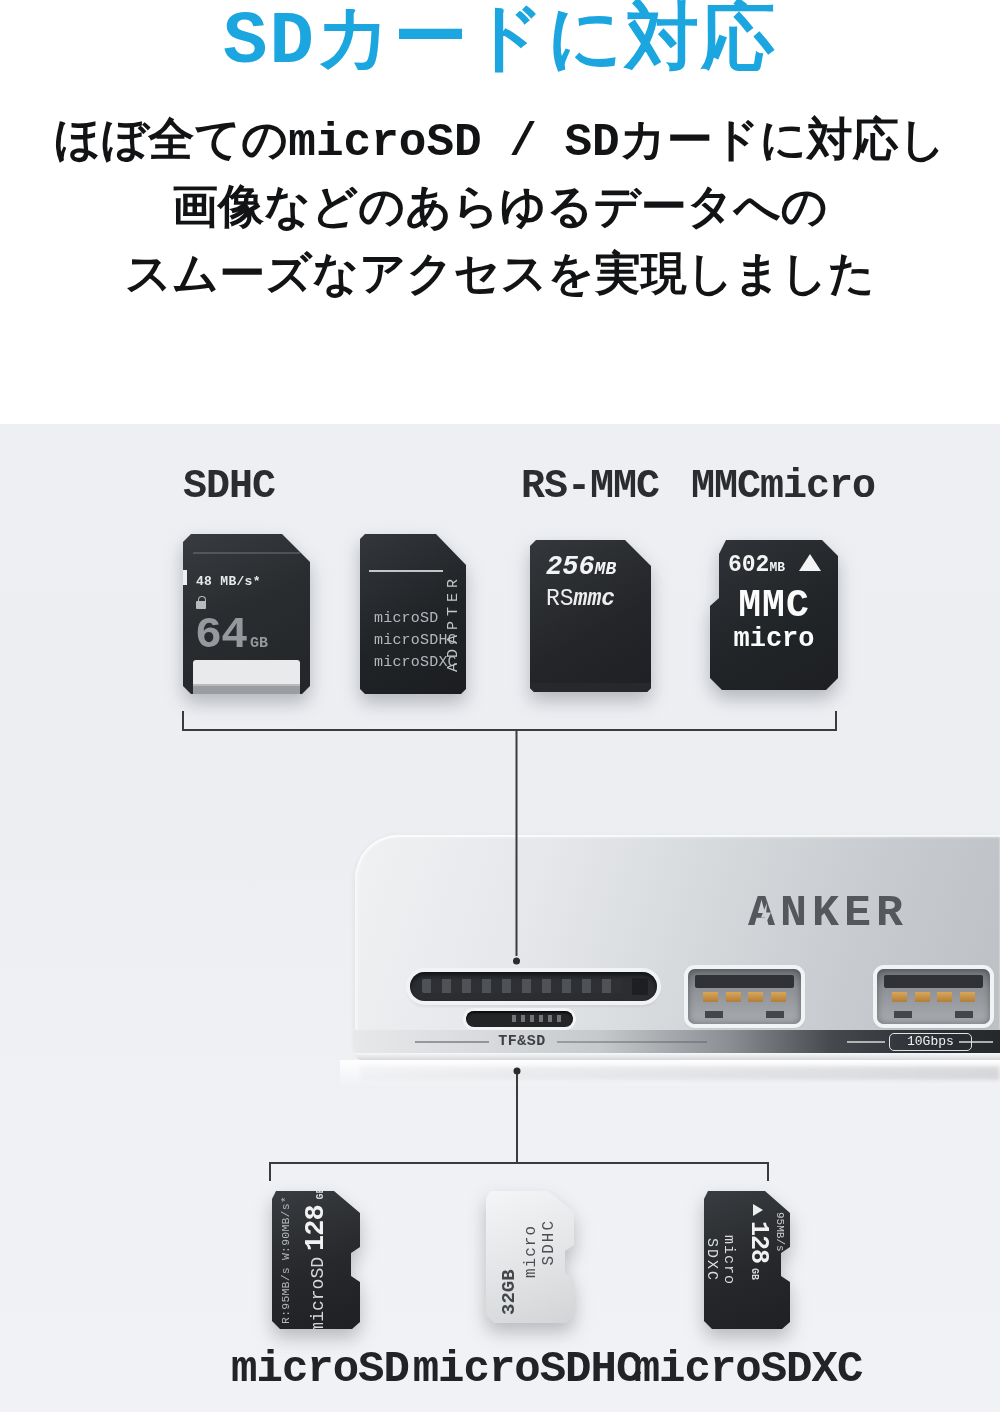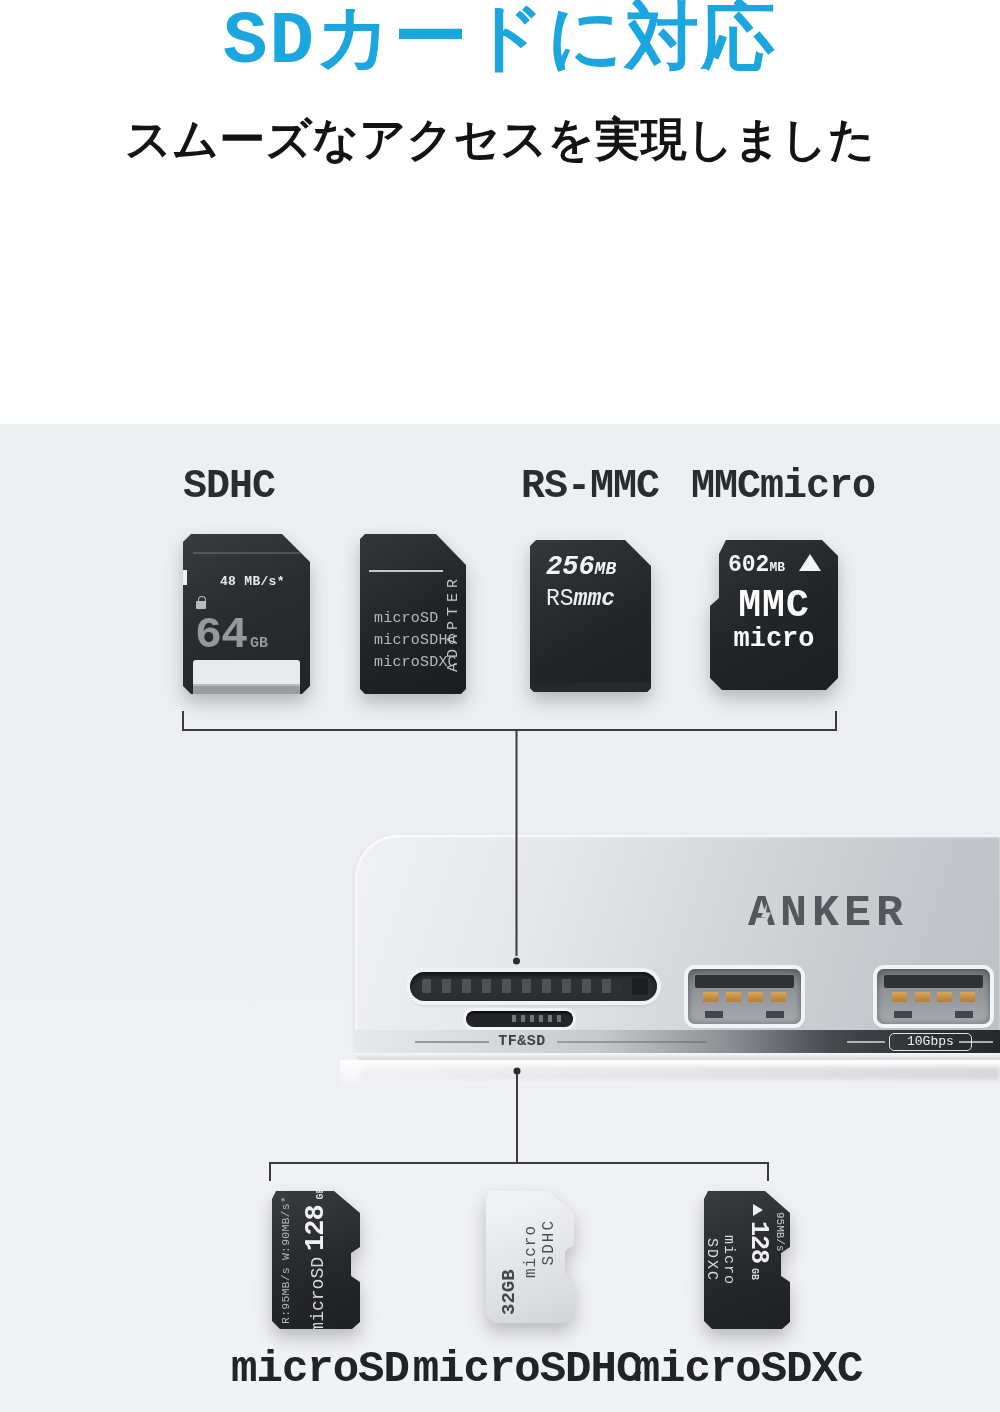--- a/index.html
+++ b/index.html
@@ -24,21 +24,21 @@
   #label-rsmmc{left:490px; width:200px;}
   #label-mmcmicro{left:683px; width:200px;}
   
   .card-shell{filter:drop-shadow(0 9px 9px rgba(40,44,52,.28));}
   
   #sdhc-card{left:183px; top:534px; width:127px; height:160px;
     background:linear-gradient(155deg,#383b3f 0%,#2a2d30 45%,#232528 100%);
     clip-path:polygon(8px 0,99px 0,127px 28px,127px 152px,119px 160px,8px 160px,0 152px,0 8px);}
   #sdhc-seam{left:10px; top:18px; width:107px; height:2px; background:rgba(255,255,255,.16);}
   #sdhc-notch{left:0; top:36px; width:4px; height:15px; background:#edeff3;}
-  #sdhc-speed{left:13px; top:40px; font-size:13px; font-weight:bold; color:#e8e9ea; letter-spacing:.3px;margin-left:24px;}
+  #sdhc-speed{left:13px; top:40px; font-size:13px; font-weight:bold; color:#e8e9ea; letter-spacing:.3px;}
   .lock-shackle{left:15px; top:62px; width:6px; height:6px; border:1.5px solid #b8babd;
     border-bottom:none; border-radius:4px 4px 0 0;}
   .lock-body{left:13px; top:67px; width:10px; height:8px; background:#b8babd; border-radius:1px;}
   #sdhc-cap{left:12px; top:76px; color:#95989c; font-weight:bold;}
   #sdhc-cap .big{font-size:45px; letter-spacing:-1px;}
   #sdhc-cap .small{font-size:15px; margin-left:3px;}
   #sdhc-sticker{left:10px; top:126px; width:107px; height:44px; border-radius:3px; overflow:hidden;}
   #sdhc-sticker .w{position:absolute; left:0; top:0; width:100%; height:24px; background:#e9eaec; border-bottom:2px solid #b8babb;}
   #sdhc-sticker .g{position:absolute; left:0; top:26px; width:100%; height:18px; background:#9b9ea1;}
   
@@ -164,20 +164,22 @@
 </style>
 </head>
 <body>
 
 <div id="stage">
 
   <div id="gray-section" class="abs"></div>
 
   <div id="page-title" class="abs">SDカードに対応</div>
   <div id="description" class="abs">
+    <div>ほぼ全てのmicroSD / SDカードに対応し</div>
+    <div>画像などのあらゆるデータへの</div>
     <div>スムーズなアクセスを実現しました</div>
   </div>
 
   <div id="label-sdhc" class="abs card-label">SDHC</div>
   <div id="label-rsmmc" class="abs card-label">RS-MMC</div>
   <div id="label-mmcmicro" class="abs card-label">MMCmicro</div>
 
   <div class="abs card-shell" style="left:183px;top:534px;">
     <div id="sdhc-card" class="abs" style="left:0;top:0;">
       <div id="sdhc-seam" class="abs"></div>

